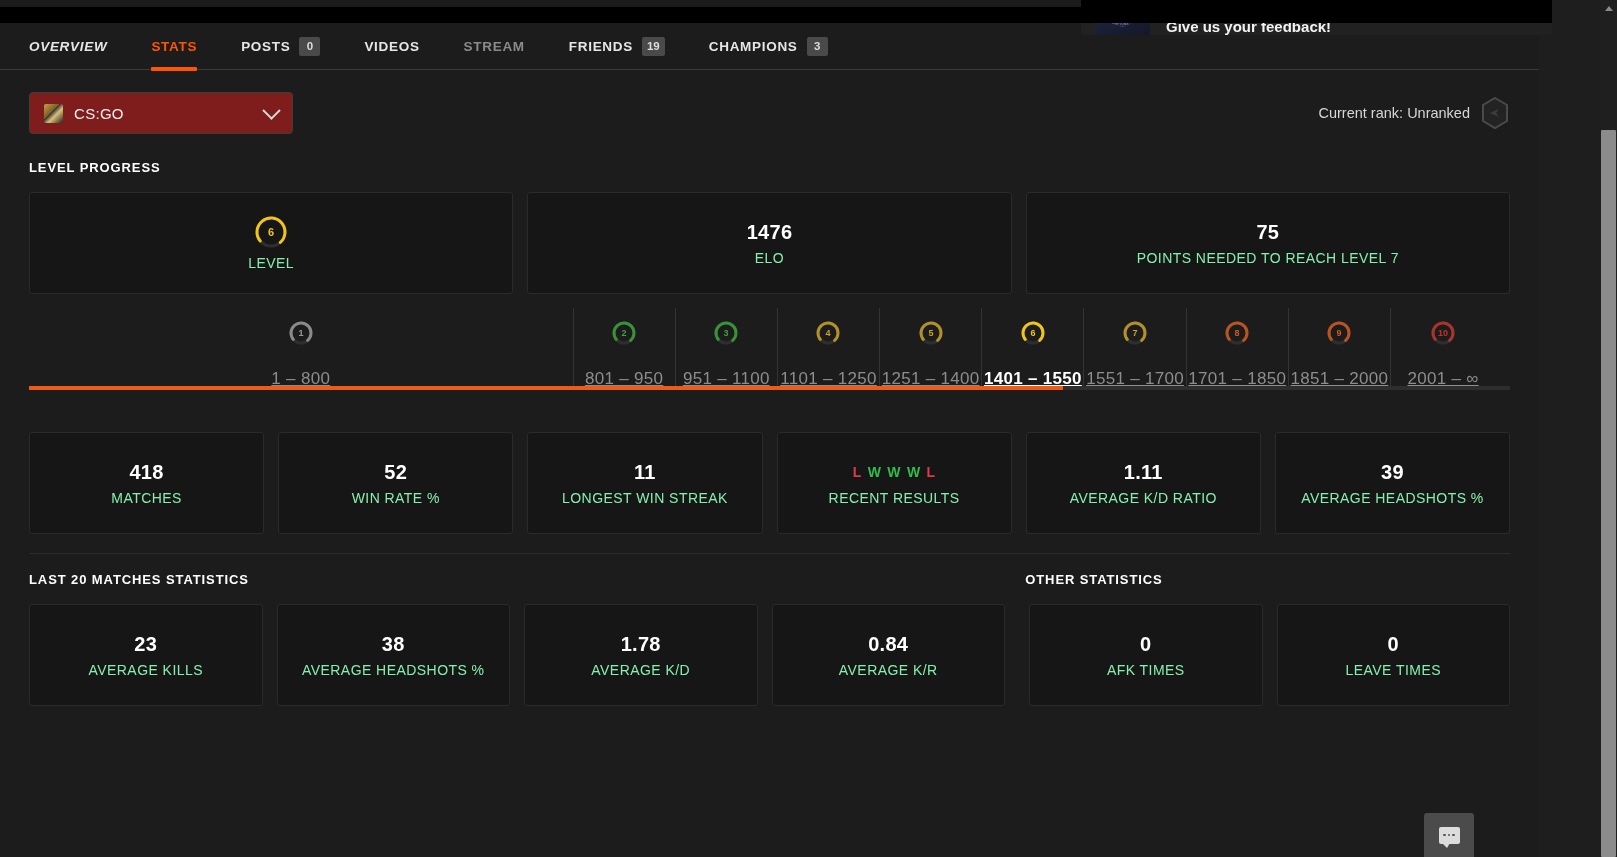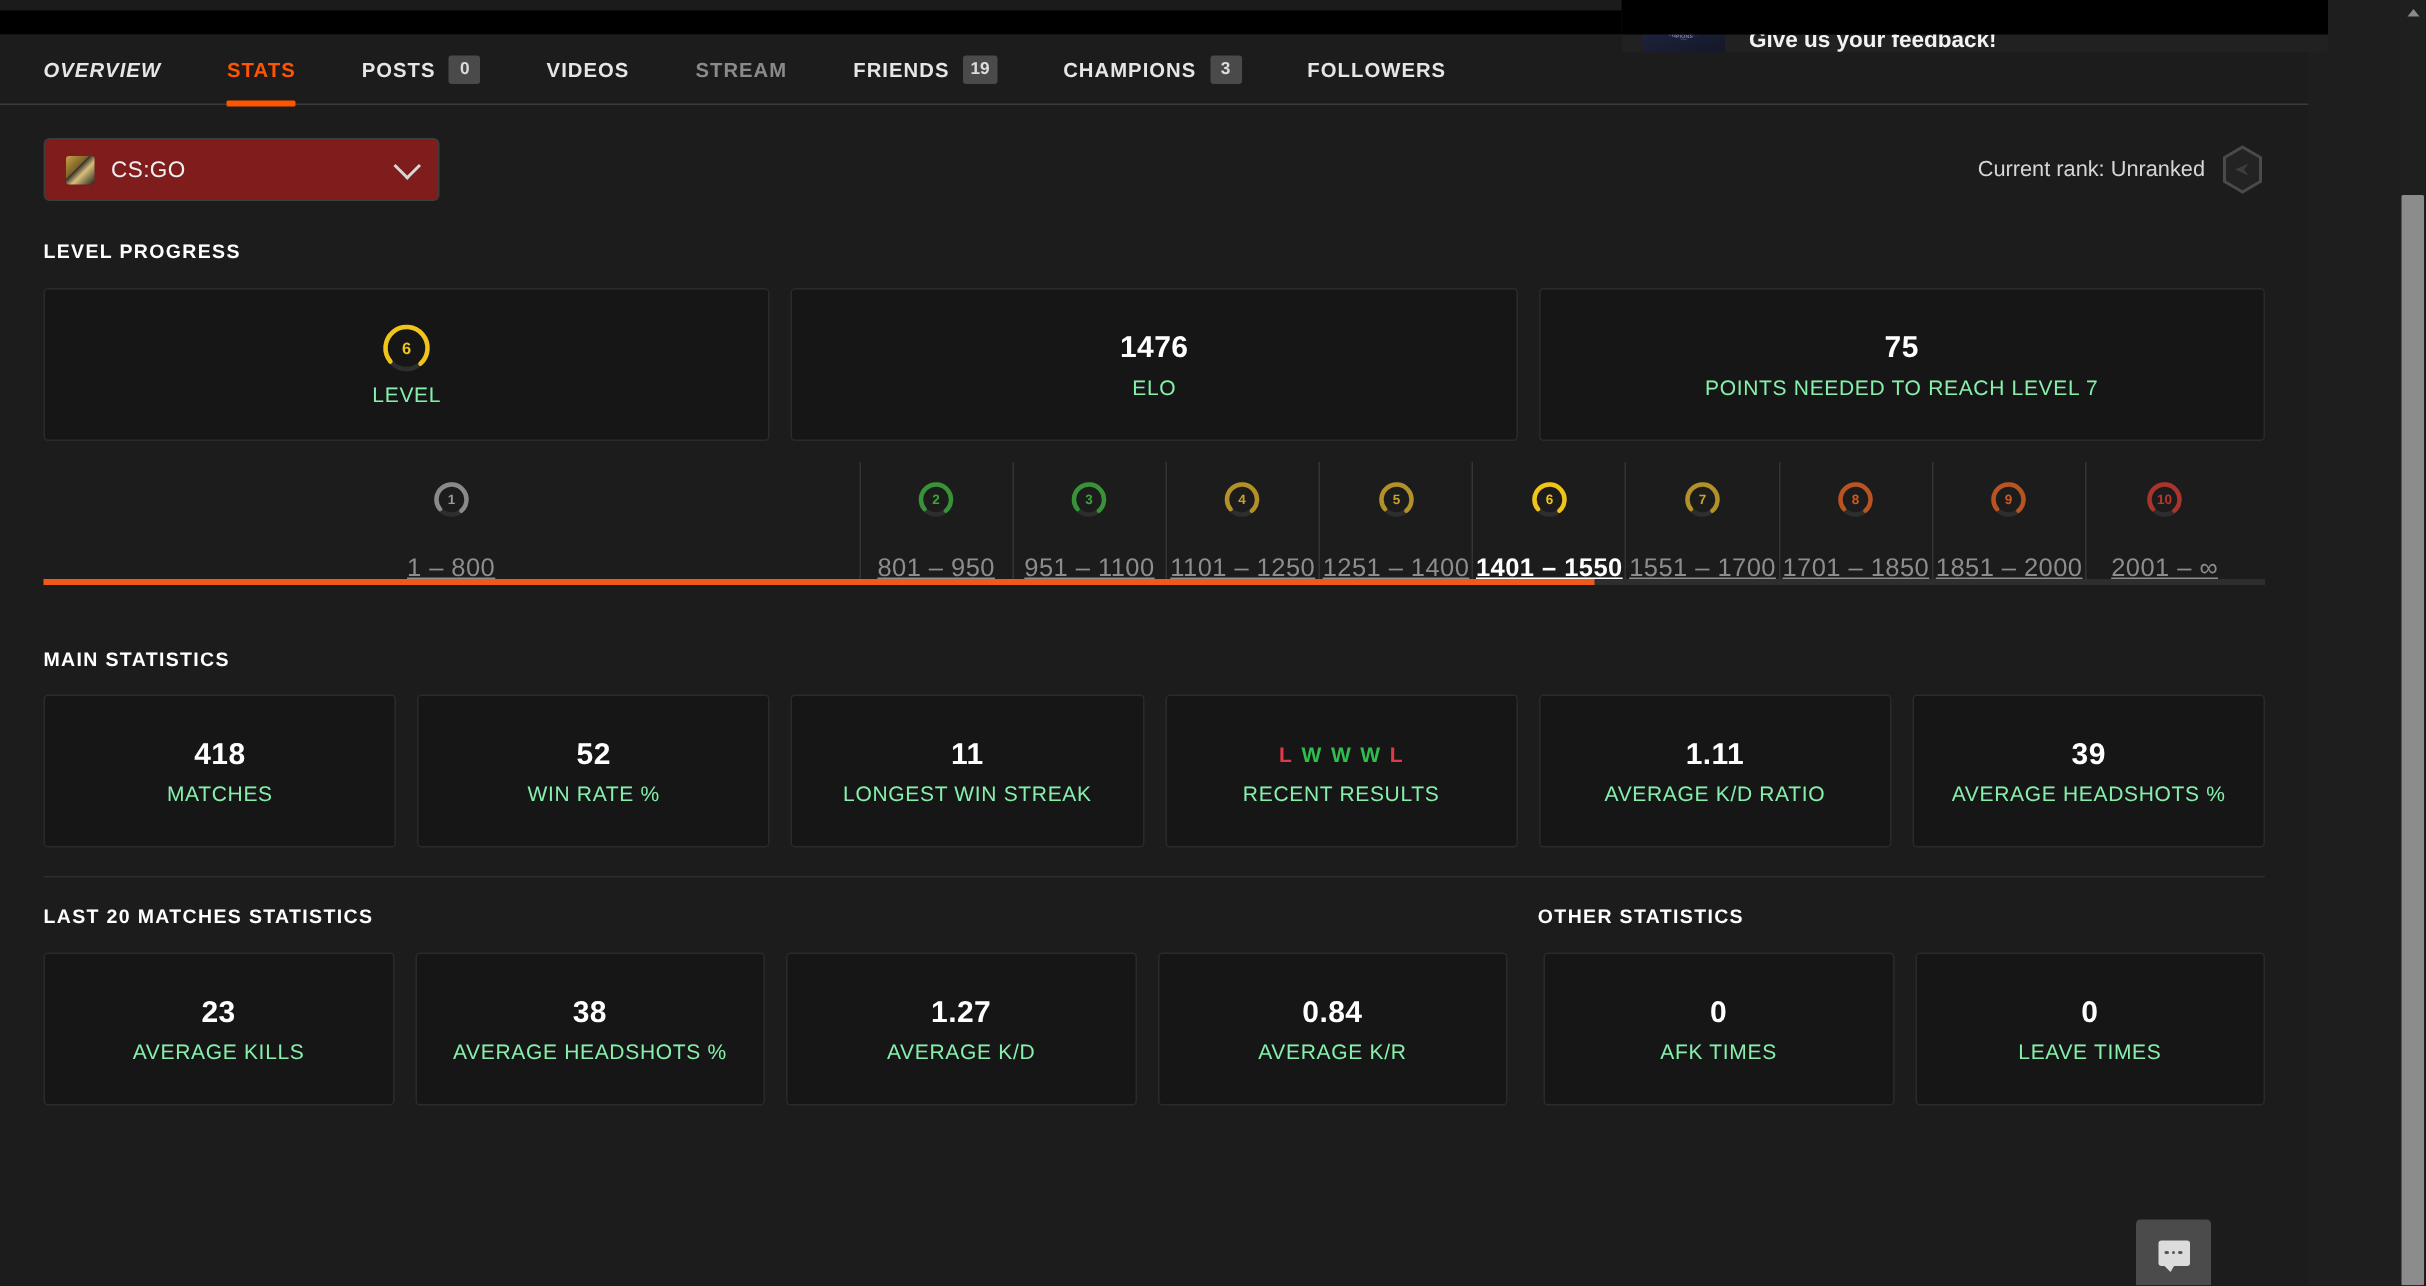--- a/index.html
+++ b/index.html
@@ -390,23 +390,20 @@
         <div class="nav-item dim">
           <span class="nav-label">STREAM</span>
         </div>
         <div class="nav-item">
           <span class="nav-label">FRIENDS</span>
           <span class="nav-badge">19</span>
         </div>
         <div class="nav-item">
           <span class="nav-label">CHAMPIONS</span>
           <span class="nav-badge">3</span>
-        </div>
-        <div class="nav-item">
-          <span class="nav-label">FOLLOWERS</span>
         </div>
       </div>
 
     <div class="body">
 
       <div class="select-row">
         <div class="game-select">
           <span class="game-icon"></span>
           <span class="game-name">CS:GO</span>
           <span class="chev"></span>
@@ -546,21 +543,20 @@
                 </span>
                 <span class="rng">2001 – ∞</span>
               </div>
             </div>
           <div class="lbar-track"></div>
           <div class="lbar-fill" id="lbar-fill" style="width: 69.8%; background: rgb(239, 90, 24);"></div>
         </div>
       </div>
 
       <div style="margin-top:42px">
-        <div class="section-title">MAIN STATISTICS</div>
         <div class="cards" style="margin-top:16px" id="main-cards">
             <div class="card">
               <span class="card-value">418</span>
               <span class="card-label">MATCHES</span>
             </div>
             <div class="card">
               <span class="card-value">52</span>
               <span class="card-label">WIN RATE %</span>
             </div>
             <div class="card">
@@ -601,21 +597,21 @@
         <div class="cards" style="margin-top:17px" id="bottom-cards">
             <div class="card">
               <span class="card-value">23</span>
               <span class="card-label">AVERAGE KILLS</span>
             </div>
             <div class="card">
               <span class="card-value">38</span>
               <span class="card-label">AVERAGE HEADSHOTS %</span>
             </div>
             <div class="card">
-              <span class="card-value">1.27</span>
+              <span class="card-value">1.78</span>
               <span class="card-label">AVERAGE K/D</span>
             </div>
             <div class="card">
               <span class="card-value">0.84</span>
               <span class="card-label">AVERAGE K/R</span>
             </div>
             <div class="card" style="margin-left: 10px;">
               <span class="card-value">0</span>
               <span class="card-label">AFK TIMES</span>
             </div>

